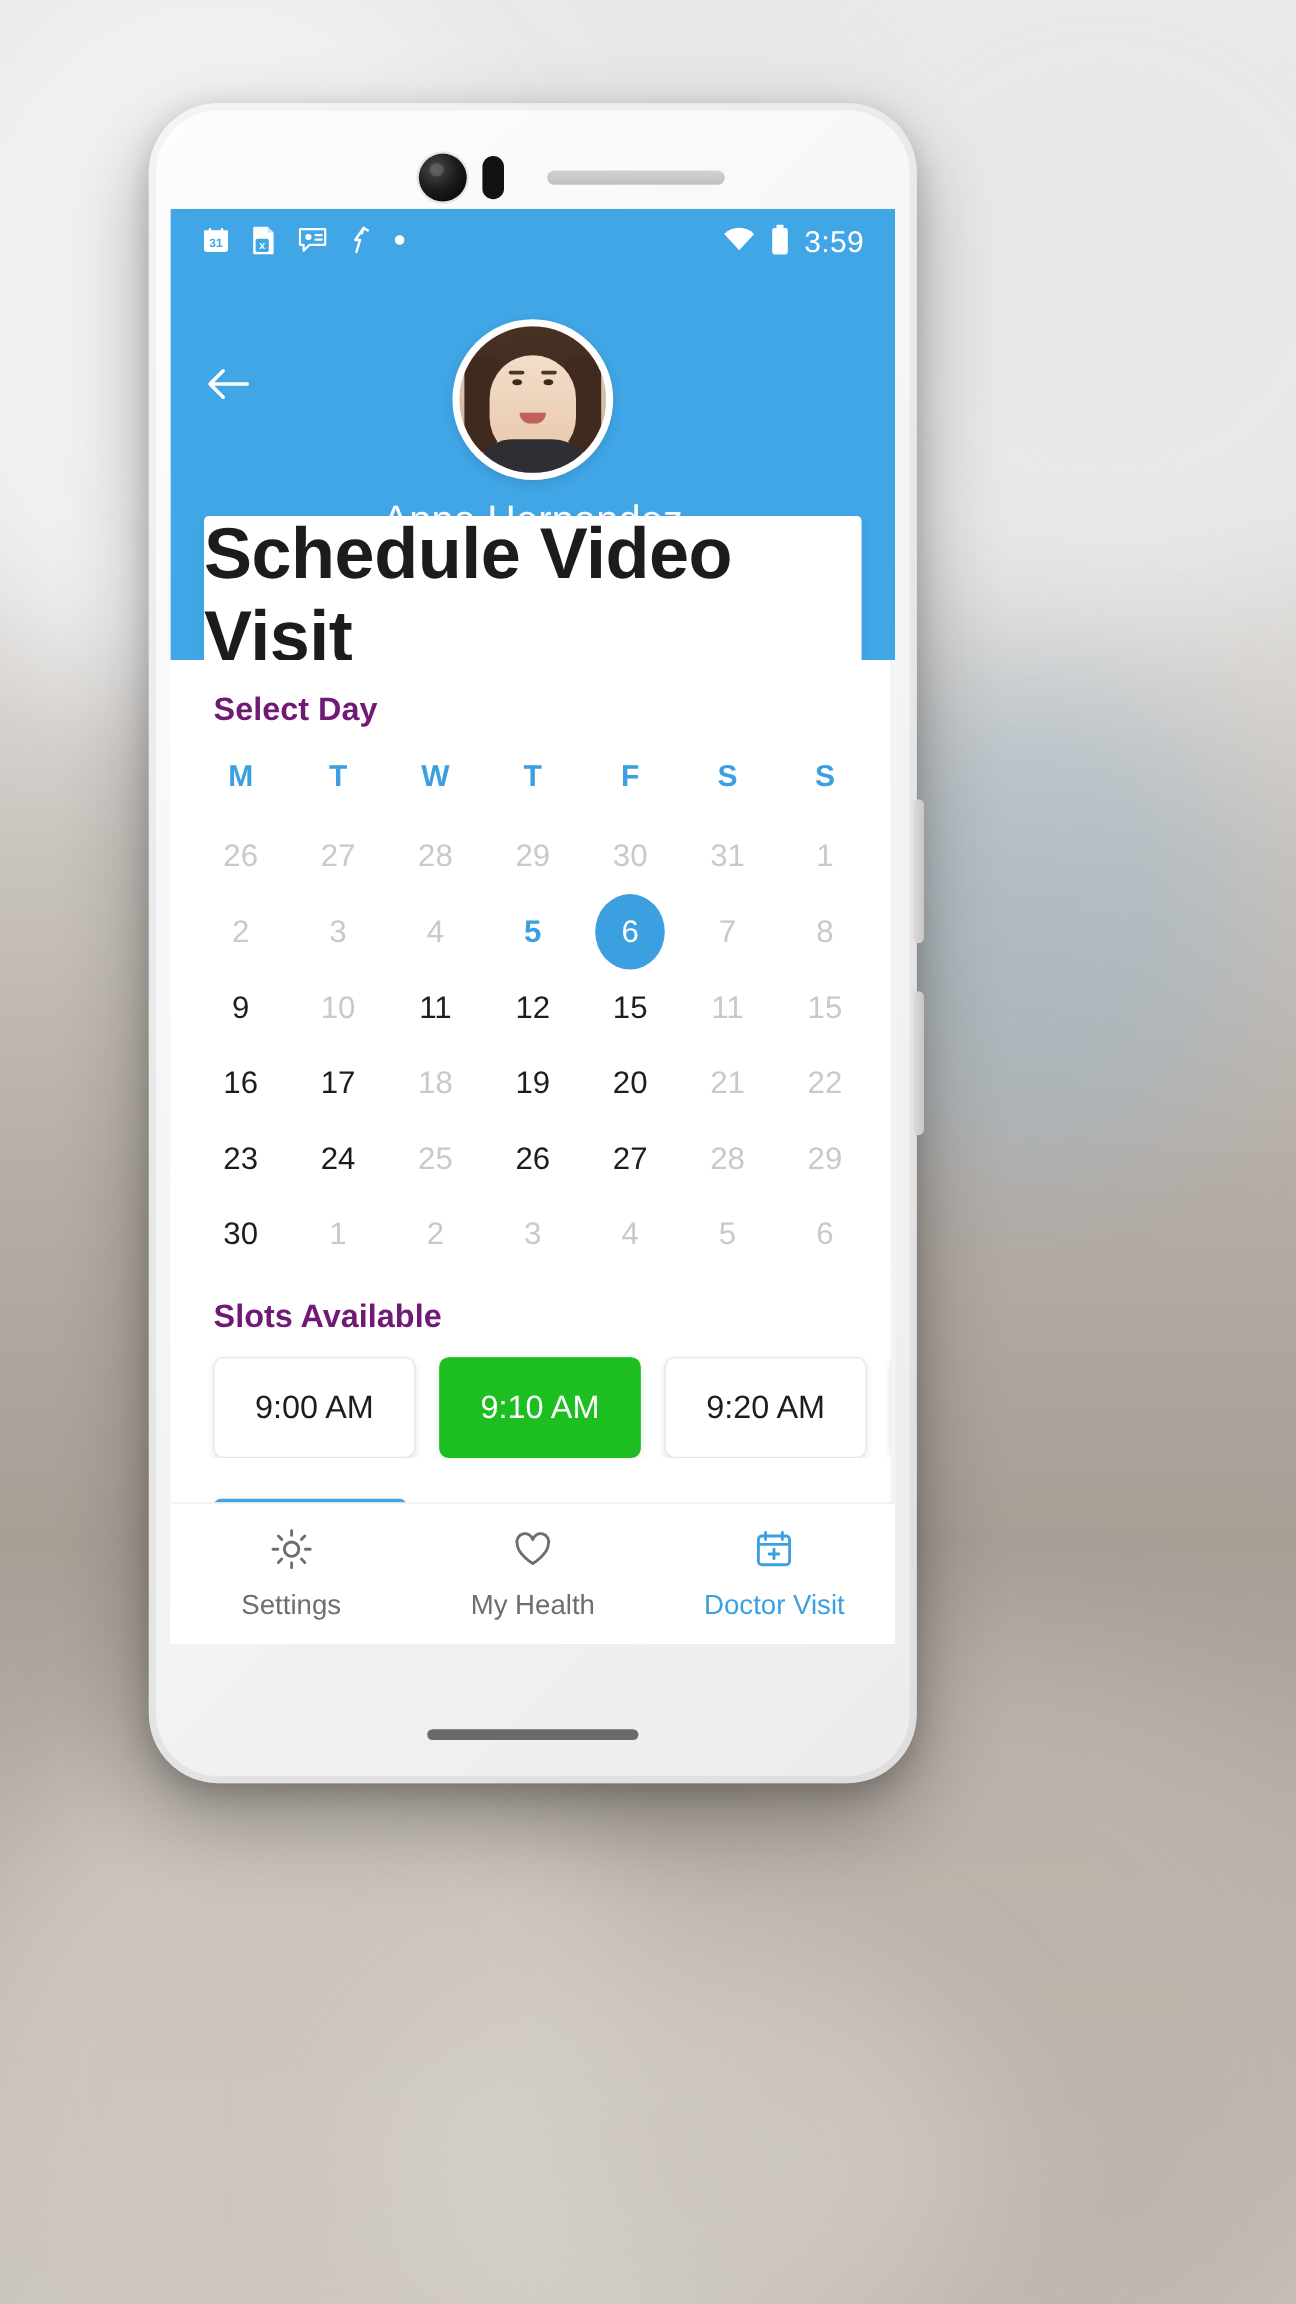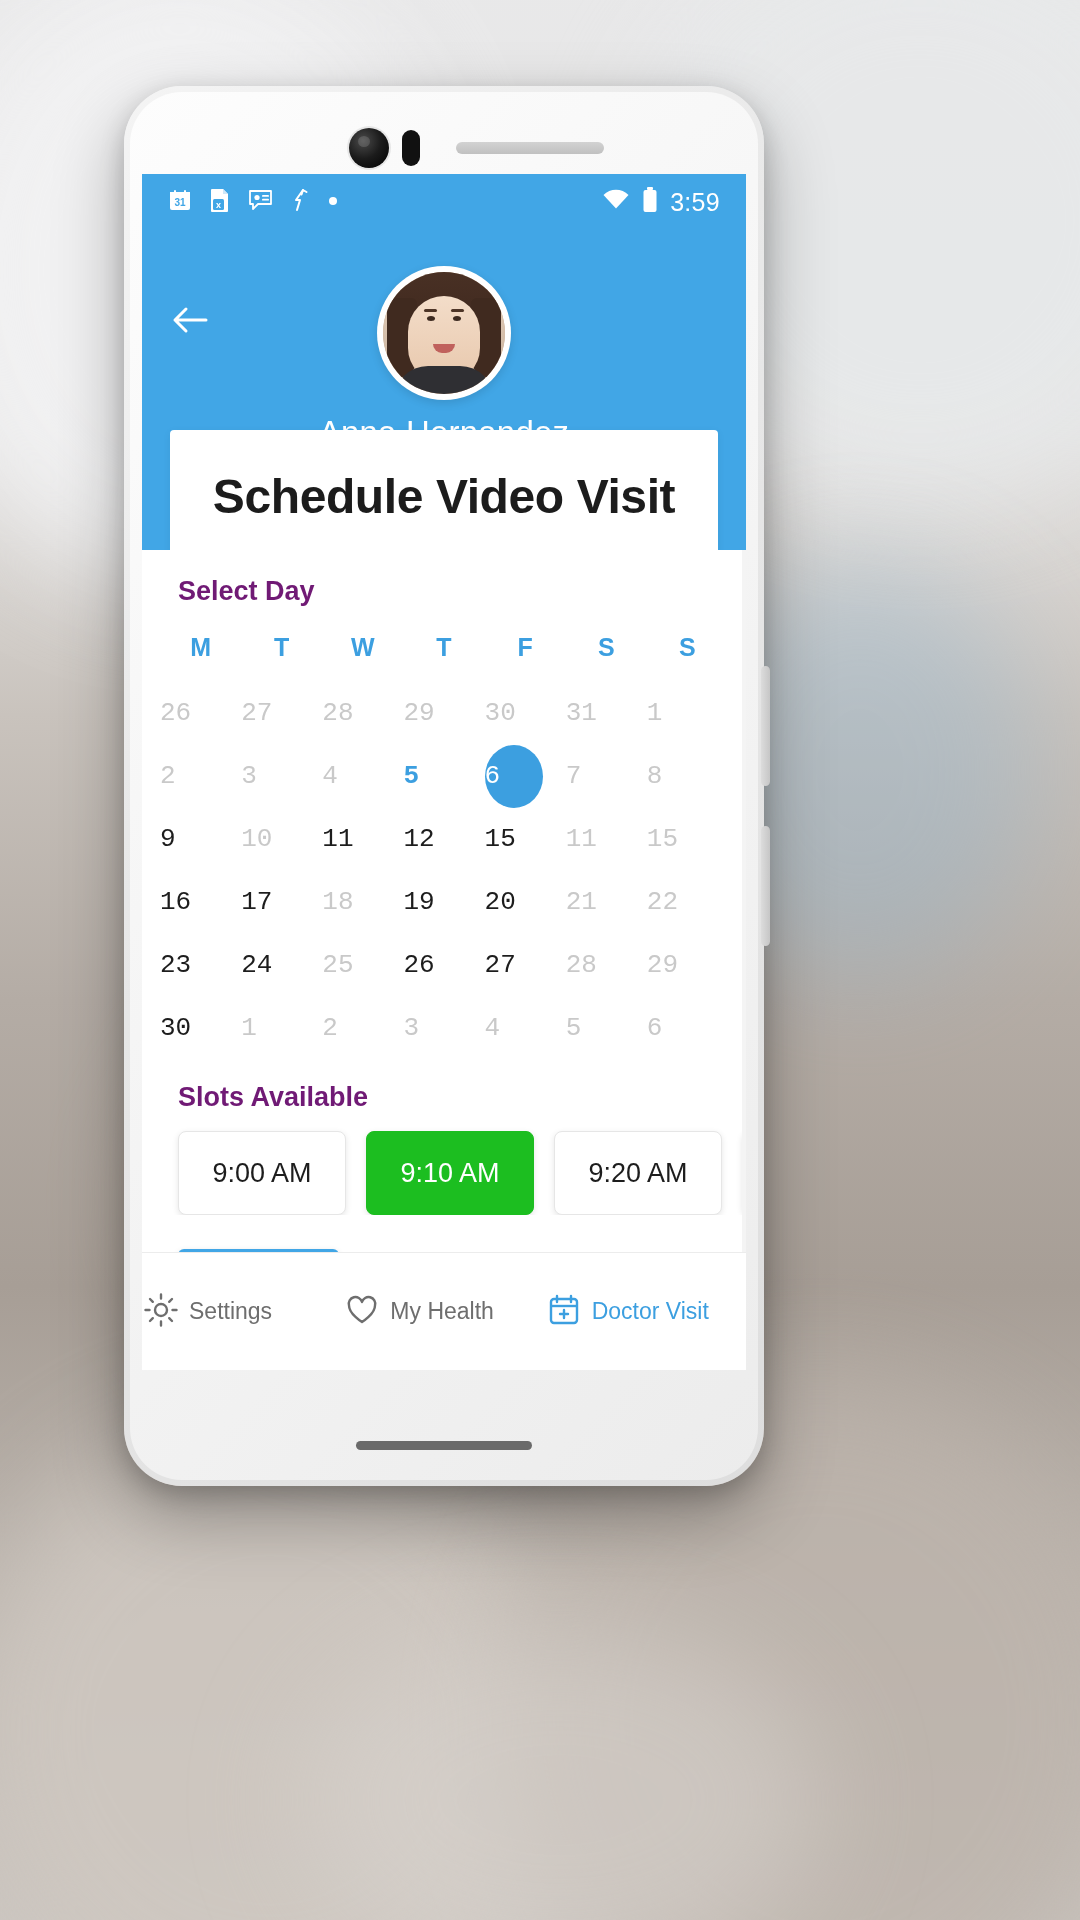--- a/index.html
+++ b/index.html
@@ -137,21 +137,21 @@
   }
 
   
   .title-card {
     position:absolute; left:28px; right:28px; top:256px;
     height:132px; background:#fff; border-radius:4px;
     display:flex; align-items:center; justify-content:center;
     box-shadow:0 2px 8px rgba(0,0,0,.06);
   }
   .title-card h1 {
-    font-size:48px; font-weight:700; color:#1c1c1c; letter-spacing:-.4px;
+    font-size:60px; font-weight:700; color:#1c1c1c; letter-spacing:-.4px;
   }
 
   
   .body-area {
     position:relative; background:#fff; height:820px;
     padding:0 0 0 0; overflow:hidden;
   }
   .body-inner { padding:26px 0 0 0; }
   .sec-label {
     font-size:27px; font-weight:700; color:#701a75;
@@ -170,22 +170,22 @@
   .chev.prev { left:28px; } .chev.next { right:28px; }
   .month-title { font-size:30px; font-weight:700; color:#3C9FE0; letter-spacing:.2px; }
   .month-title .yr { margin-left:10px; }
 
   .cal-grid { display:grid; grid-template-columns:repeat(7,1fr); }
   .dow {
     text-align:center; font-size:25px; font-weight:700; color:#3C9FE0;
     padding:22px 0 20px;
   }
   .day {
-    text-align:left; font-size:26px; color:#1d1d1d;
-    height:63px; line-height:63px; position:relative; cursor:pointer;font-family:Liberation Mono, monospace;
+    text-align:center; font-size:26px; color:#1d1d1d;
+    height:63px; line-height:63px; position:relative; cursor:pointer;
   }
   .day.muted { color:#c9c9c9; }
   .day.accent { color:#3C9FE0; font-weight:700; }
   .day.selected { color:#fff; font-weight:500; }
   .day.selected::before {
     content:""; position:absolute; left:50%; top:50%;
     width:58px; height:58px; margin:-29px 0 0 -29px;
     border-radius:50%; background:#3C9FE0; z-index:-1;
   }
   .day.selected span { position:relative; z-index:1; }
@@ -216,21 +216,21 @@
     box-shadow:0 2px 6px rgba(0,0,0,.12);
   }
 
   
   .bottom-nav {
     position:absolute; left:0; right:0; bottom:0; height:118px;
     background:#fff; border-top:1px solid #ececec;
     display:flex; align-items:center;
   }
   .nav-item {
-    flex:1; display:flex; flex-direction:row; align-items:center;
+    flex:1; display:flex; flex-direction:column; align-items:center;
     gap:9px; cursor:pointer; color:#6e6e6e;
   }
   .nav-item .nav-label { font-size:23px; }
   .nav-item.active { color:#3C9FE0; }
 
   .side-scroll {
     position:absolute; right:0; top:0; width:4px; height:100%;
     background:#f4f4f4;
   }
 </style>

